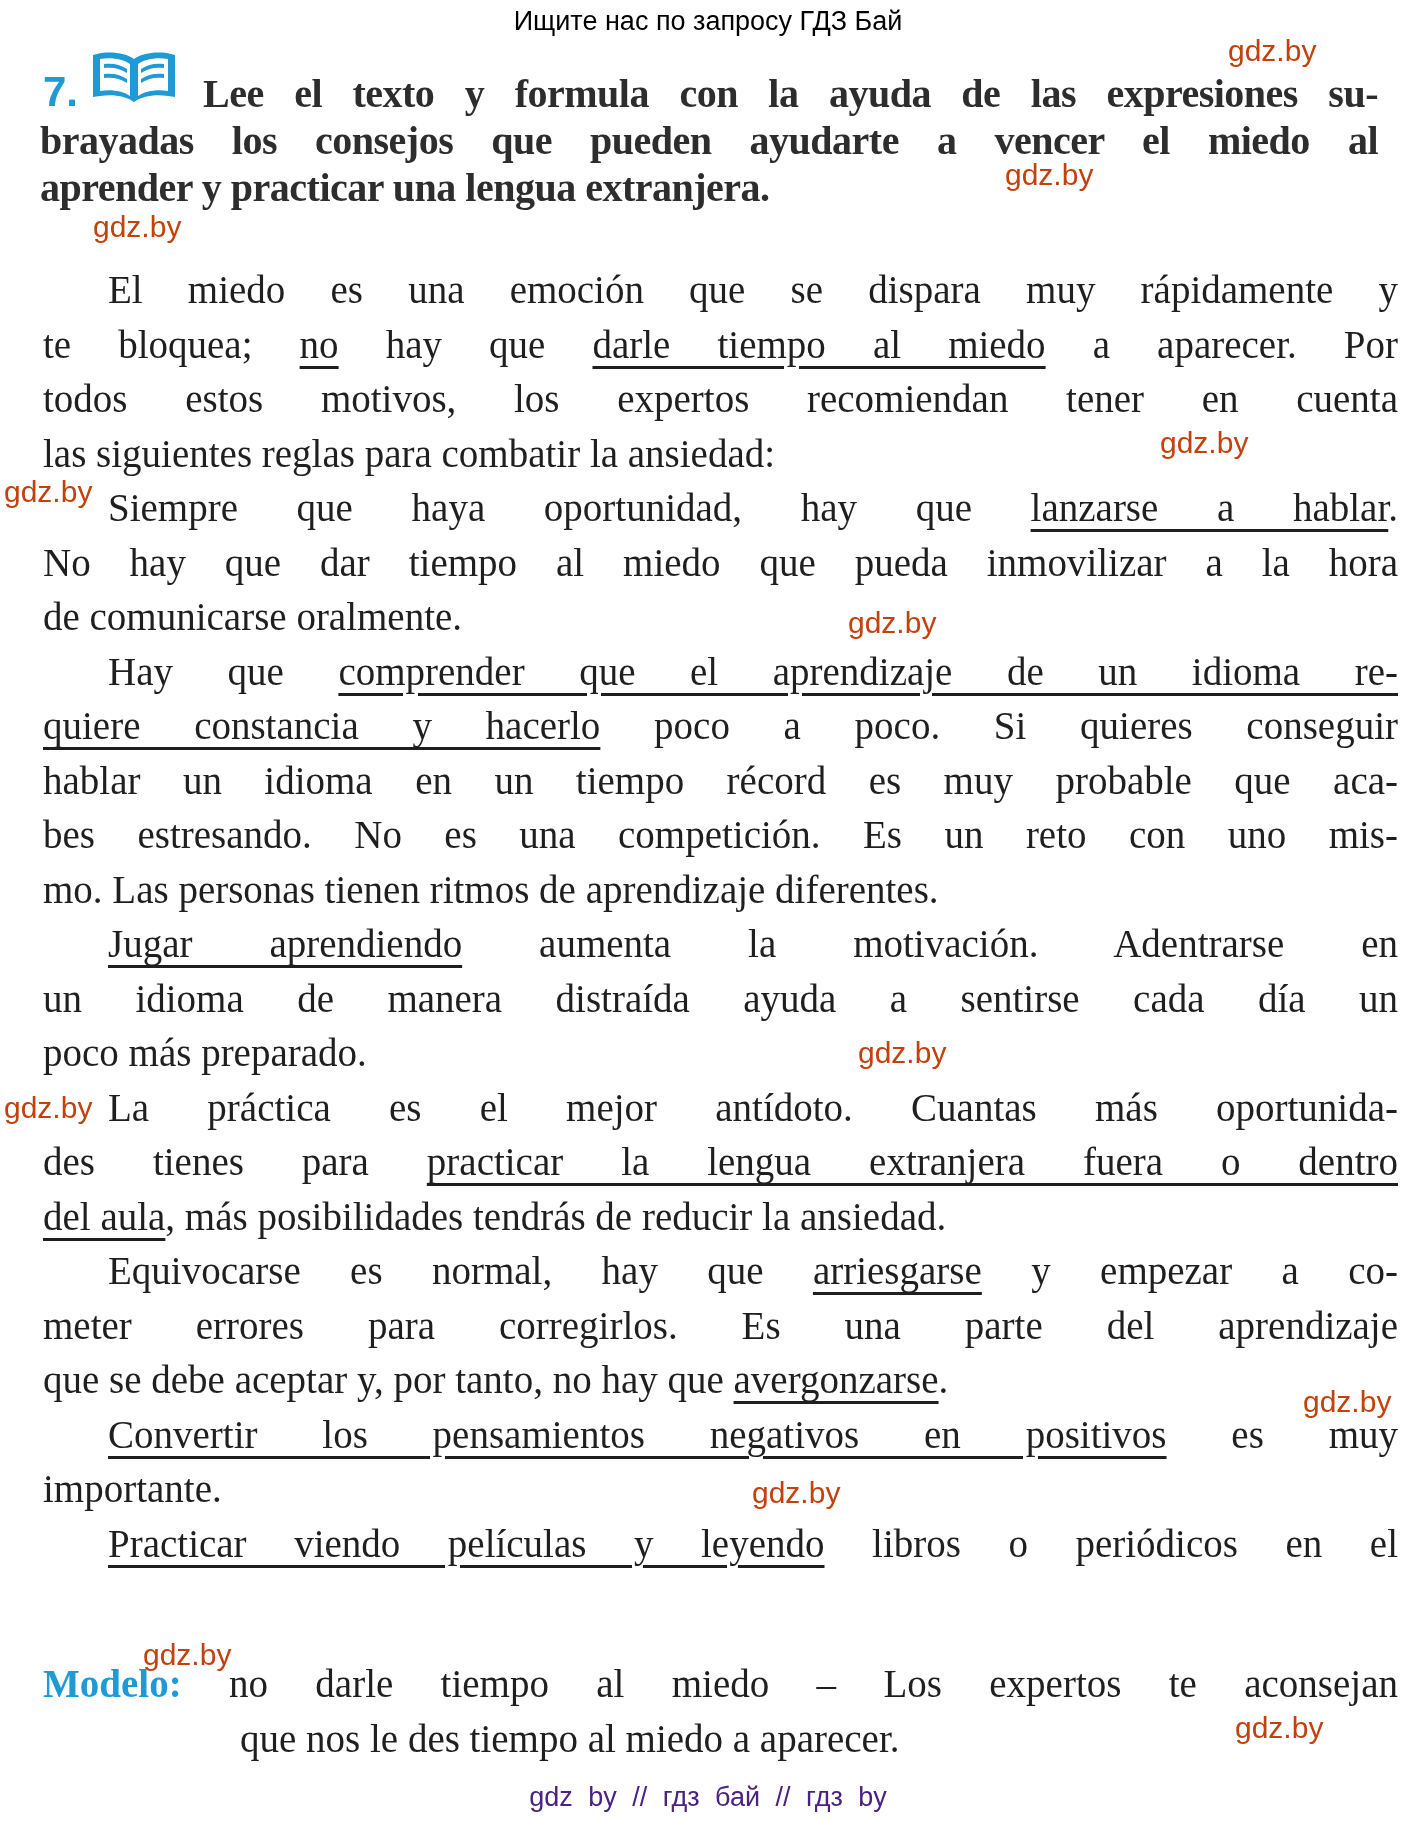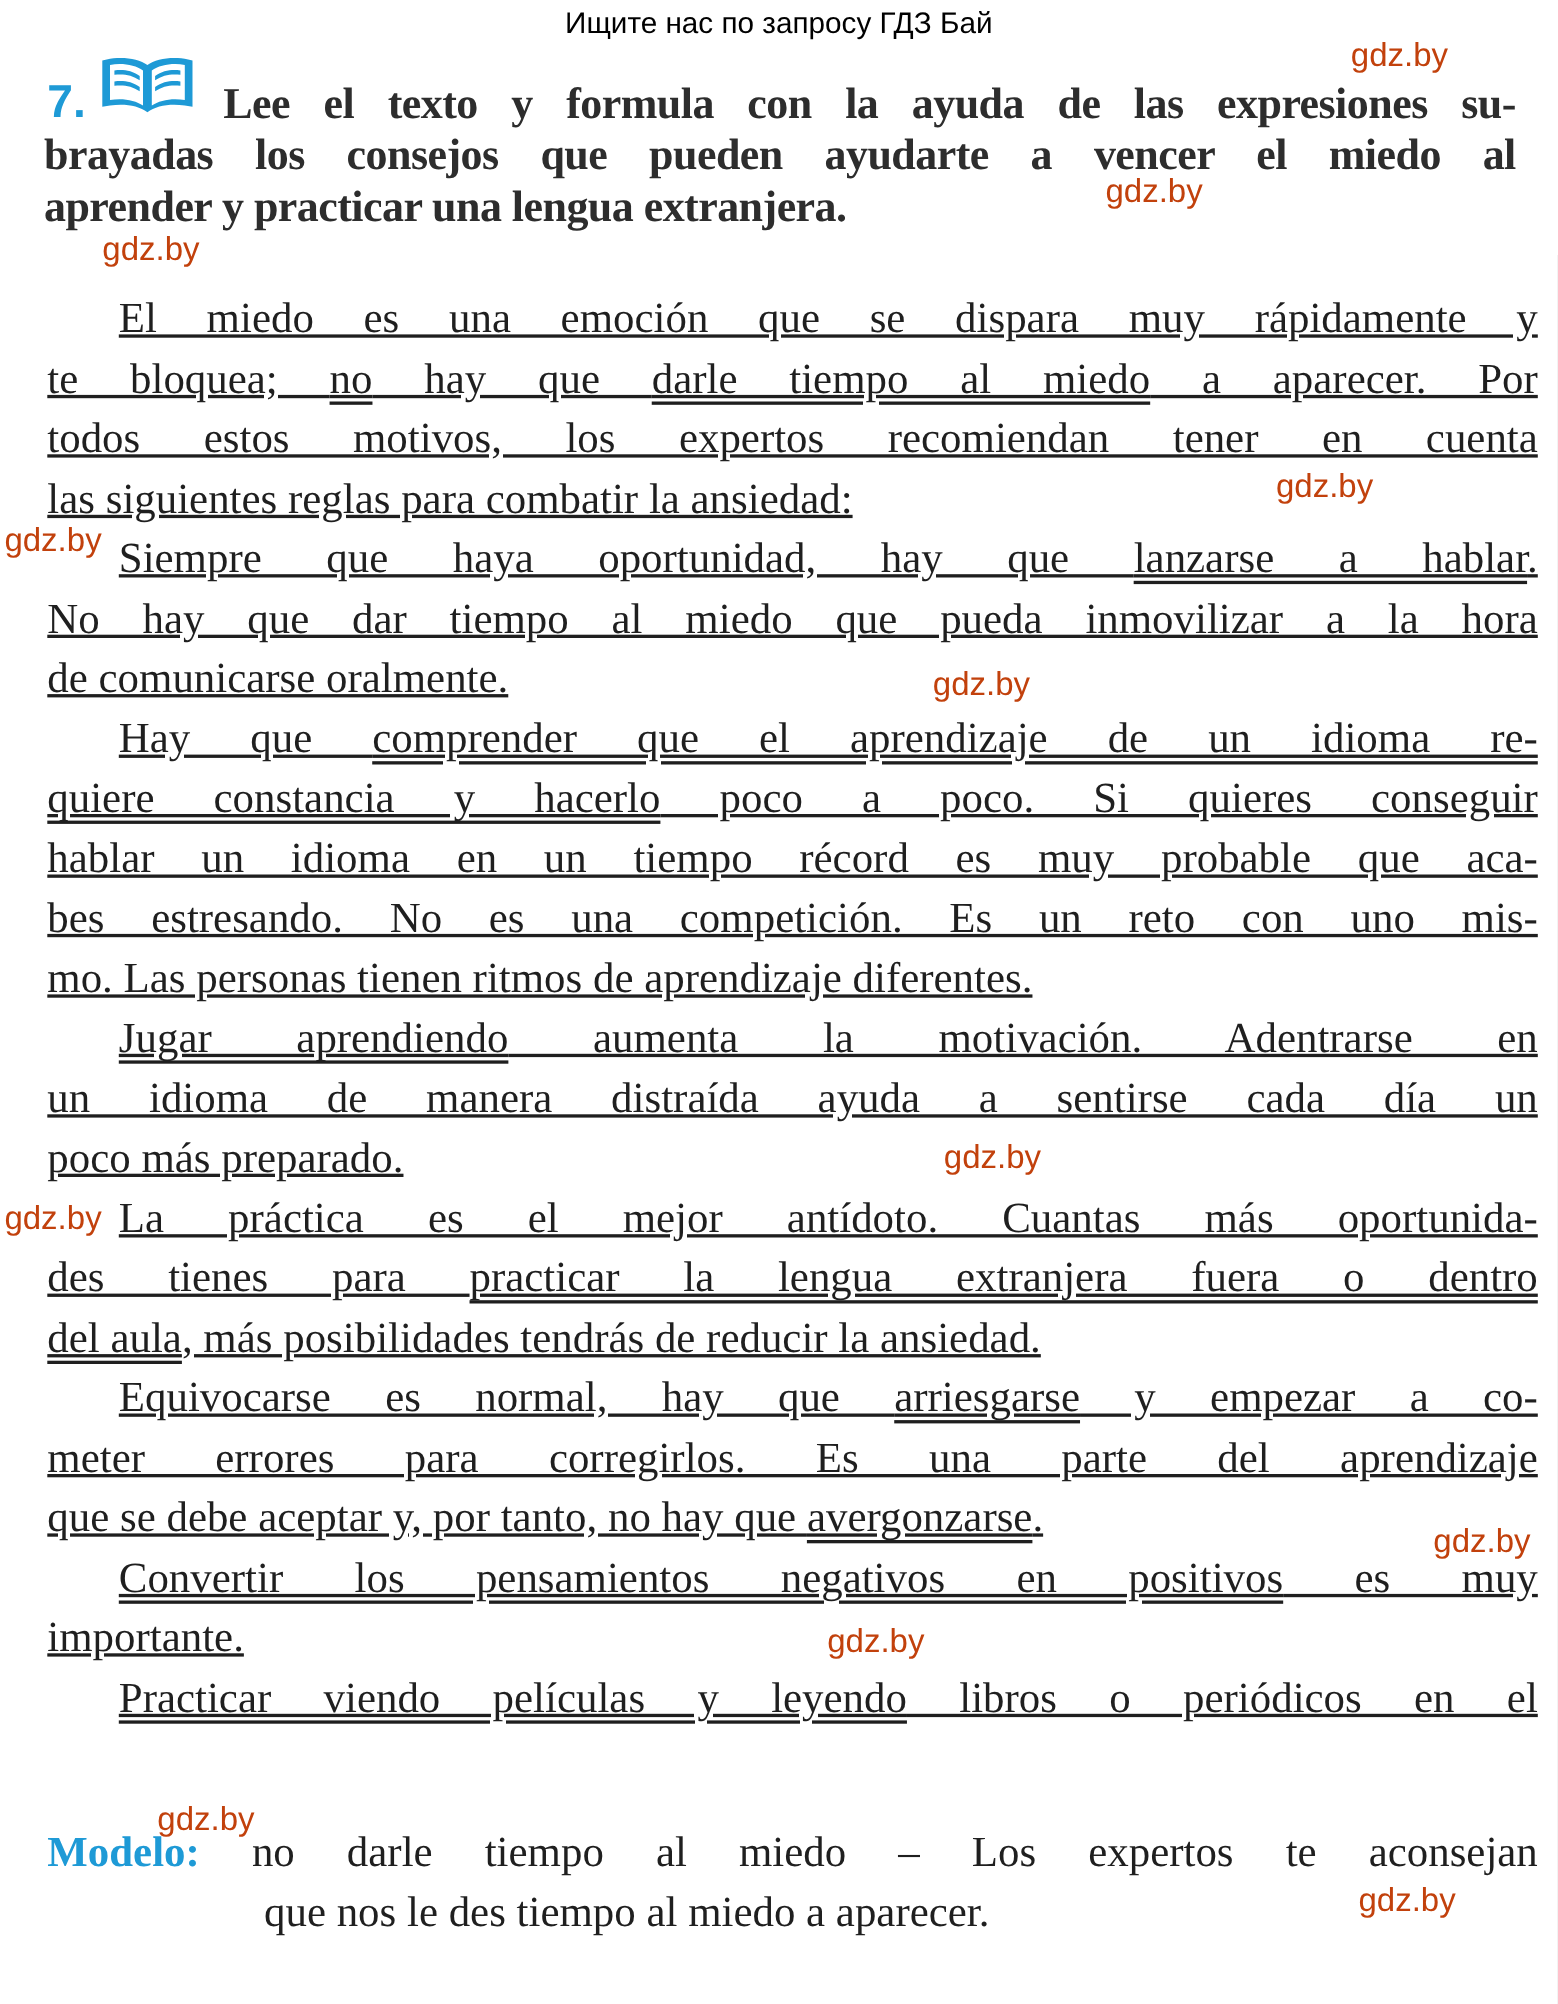--- a/index.html
+++ b/index.html
@@ -21,21 +21,21 @@
   .heading{position:absolute;left:40px;top:70px;width:1338px;
            font-family:"Liberation Sans",sans-serif;font-weight:bold;font-size:40px;
            line-height:47px;color:#2d2d2d;letter-spacing:-0.5px;}
   .hline{text-align:justify;text-align-last:justify;font-family:Liberation Serif, serif;}
   .hline.first{padding-left:163px;}
   .hline.last{text-align:left;text-align-last:left;}
 
   
   .bodytext{position:absolute;left:43px;top:263px;width:1355px;
             font-size:39px;line-height:54.5px;}
-  .line{text-align:justify;text-align-last:justify;text-decoration:underline;}
+  .line{text-align:justify;text-align-last:justify;}
   .line.last{text-align:left;text-align-last:left;}
   .line.indent{padding-left:65px;}
   .u{text-decoration:underline;text-decoration-thickness:3px;text-underline-offset:8px;}
 
   
   .modelo{position:absolute;left:43px;top:1657px;width:1355px;
           font-size:39px;line-height:54.5px;}
   .modelo .m1{text-align:justify;text-align-last:justify;}
   .modelo .m2{padding-left:197px;text-align:left;}
   .modelo-label{font-weight:bold;color:#1e9ad6;}
@@ -110,14 +110,15 @@
       <div class="line indent"><span class="u">Convertir los pensamientos negativos en positivos</span><span> es muy</span></div>
       <div class="line last"><span>importante.</span></div>
       <div class="line indent"><span class="u">Practicar viendo películas y leyendo</span><span> libros o periódicos en el</span></div>
     </div>
 
   <div class="modelo">
     <div class="m1"><span class="modelo-label">Modelo:</span><span> no darle tiempo al miedo – Los expertos te aconsejan</span></div>
     <div class="m2">que nos le des tiempo al miedo a aparecer.</div>
   </div>
 
+  <div class="footer">gdz by // гдз бай // гдз by</div>
 
 </div>
 
 </body></html>

